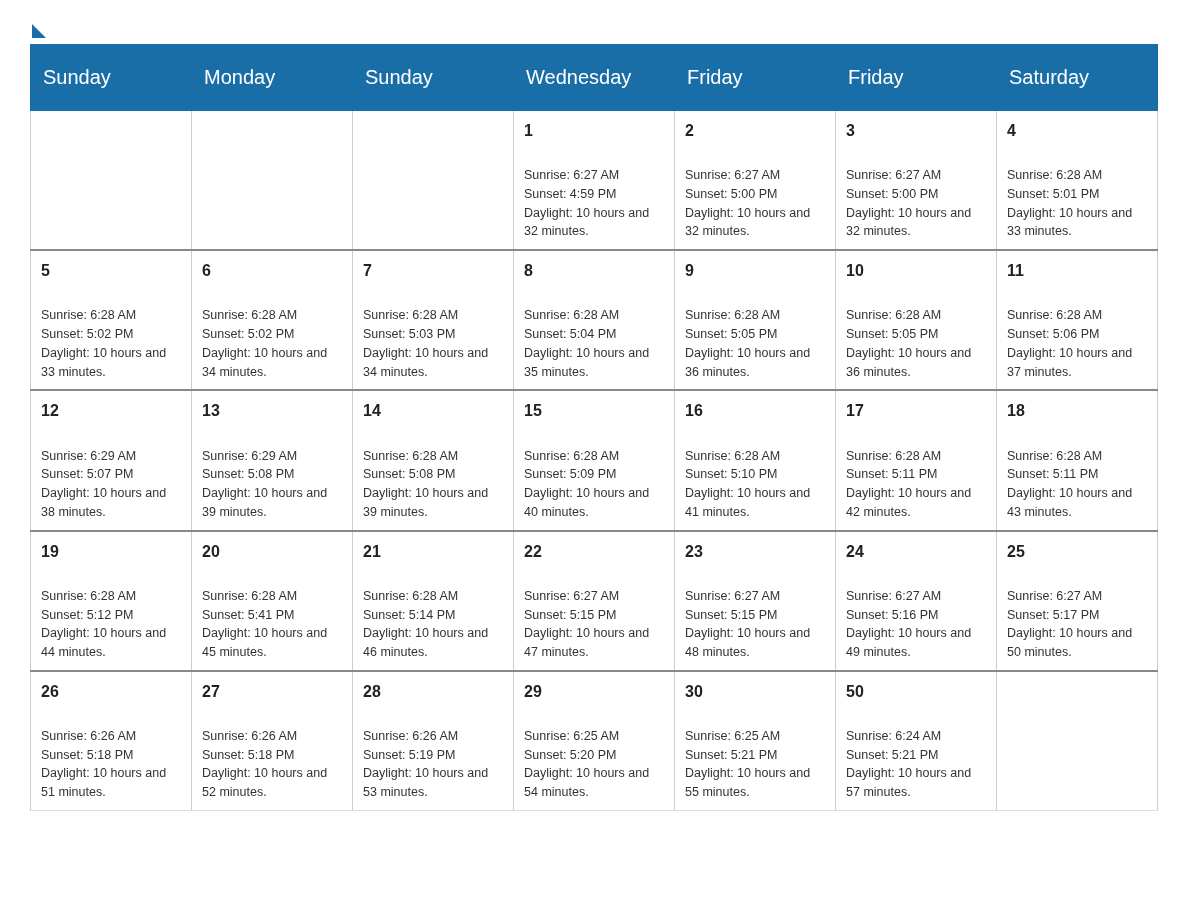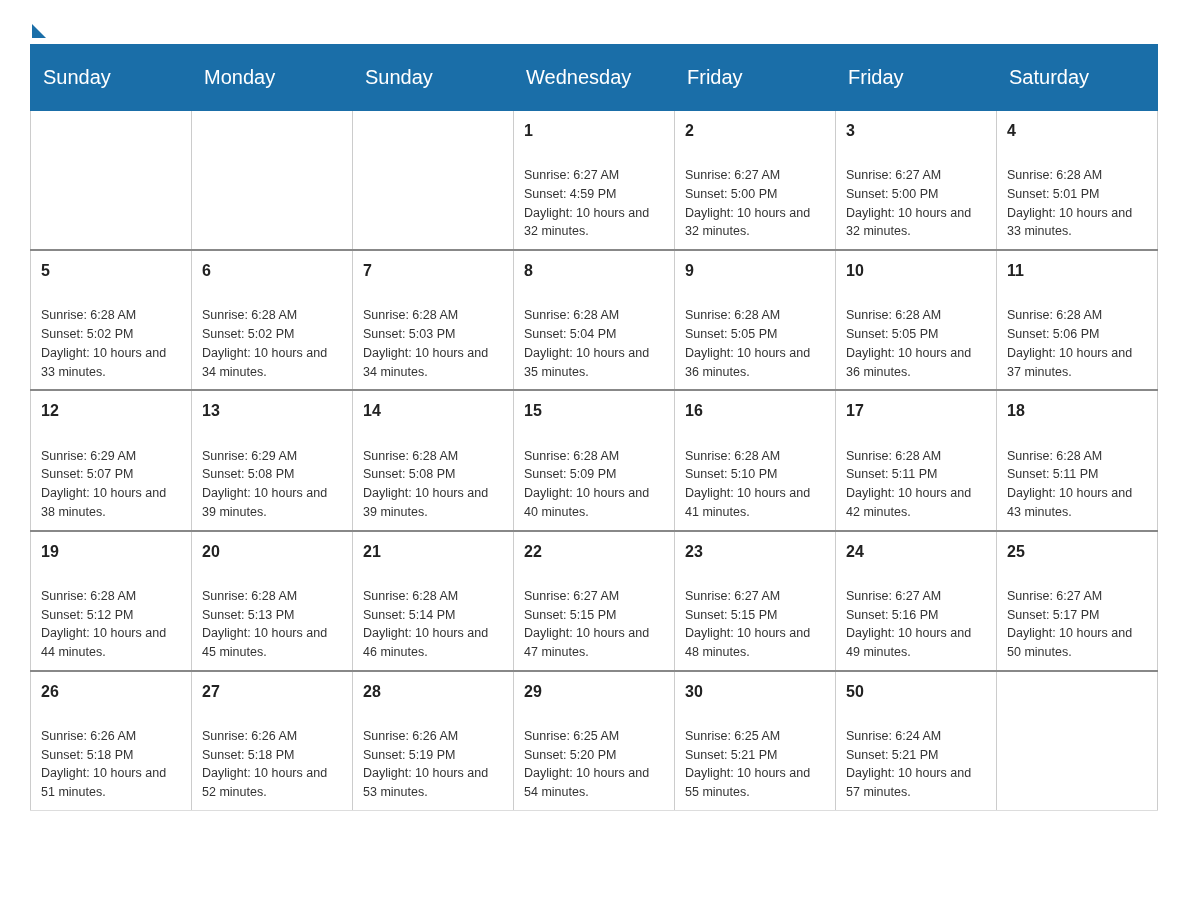--- a/index.html
+++ b/index.html
@@ -280,21 +280,21 @@
         <td>
           <span class="day-number">19</span>
           <div class="day-info">Sunrise: 6:28 AM
 Sunset: 5:12 PM
 Daylight: 10 hours
 and 44 minutes.</div>
         </td>
         <td>
           <span class="day-number">20</span>
           <div class="day-info">Sunrise: 6:28 AM
-Sunset: 5:13 PM
+Sunset: 5:41 PM
 Daylight: 10 hours
 and 45 minutes.</div>
         </td>
         <td>
           <span class="day-number">21</span>
           <div class="day-info">Sunrise: 6:28 AM
 Sunset: 5:14 PM
 Daylight: 10 hours
 and 46 minutes.</div>
         </td>

